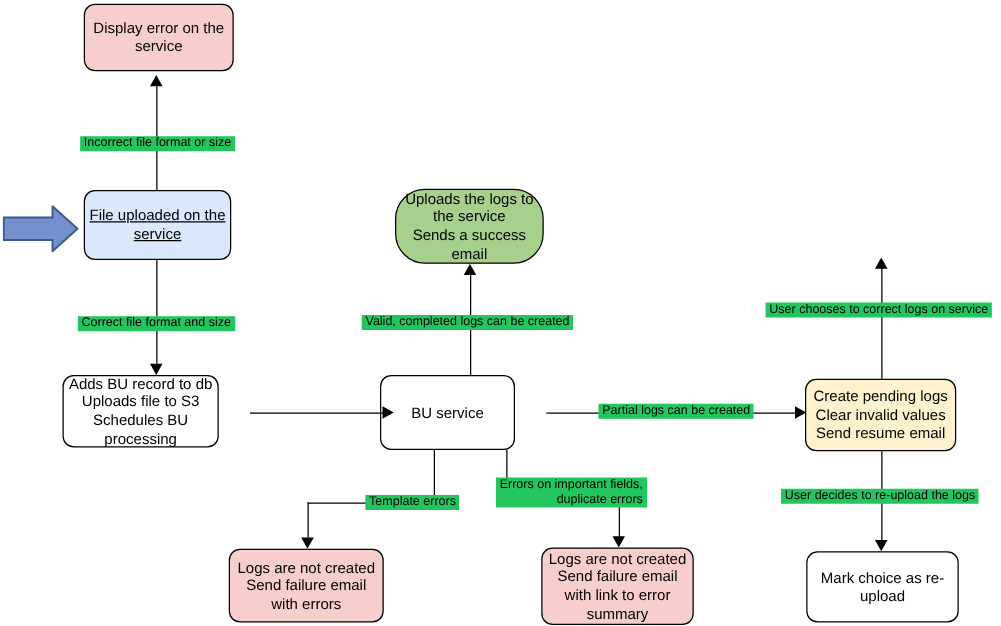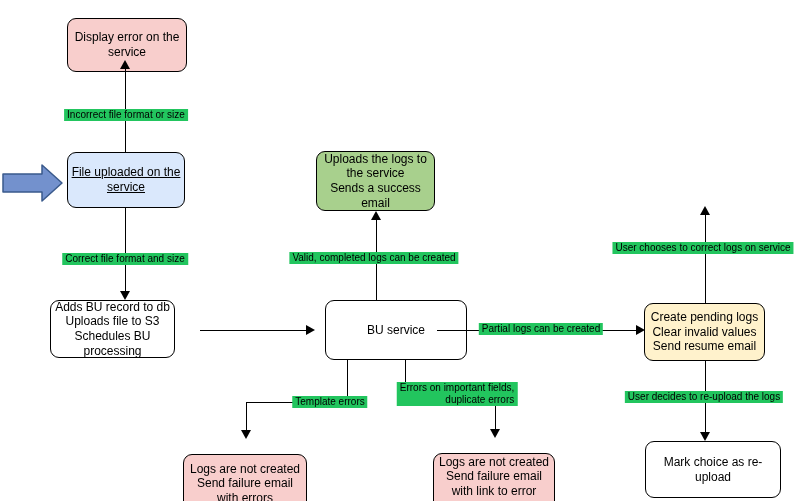--- a/index.html
+++ b/index.html
@@ -5,23 +5,23 @@
   html,body{margin:0;padding:0;background:#fff;}
   .canvas{
     position:relative;width:801px;height:501px;background:#fff;overflow:hidden;
     font-family:"Liberation Sans",sans-serif;color:#000;
   }
   .node{
     position:absolute;box-sizing:border-box;border:1px solid var(--line,#000);
     border-radius:9px;display:flex;align-items:center;justify-content:center;
     text-align:center;white-space:pre-line;font-size:12px;line-height:1.22;padding:2px 3px;
   }
-  .fill-pink{background:var(--pink-fill,#F8CECC);margin-top:15px;}
+  .fill-pink{background:var(--pink-fill,#F8CECC);}
   .fill-blue{background:var(--blue-fill,#DAE8FC);text-decoration:underline;}
-  .fill-green{background:var(--green-fill,#A8D08D);}
+  .fill-green{background:var(--green-fill,#A8D08D);border-radius:24px;}
   .fill-yellow{background:var(--yellow-fill,#FFF2CC);}
   .fill-white{background:var(--white-fill,#FFFFFF);}
   .line{position:absolute;background:var(--line,#000);}
   .line.v{width:1px;}
   .line.h{height:1px;}
   .ah{position:absolute;width:0;height:0;}
   .ah.up{border-left:5px solid transparent;border-right:5px solid transparent;border-bottom:9px solid var(--line,#000);}
   .ah.down{border-left:5px solid transparent;border-right:5px solid transparent;border-top:9px solid var(--line,#000);}
   .ah.right{border-top:5px solid transparent;border-bottom:5px solid transparent;border-left:9px solid var(--line,#000);}
   .elabel{
@@ -43,25 +43,25 @@
 service</div>
   <div class="node fill-blue" style="left:67px;top:152px;width:118px;height:56px">File uploaded on the
 service</div>
   <div class="node fill-white" style="left:50px;top:300px;width:125px;height:58px">Adds BU record to db
 Uploads file to S3
 Schedules BU processing</div>
   <div class="node fill-green" style="left:316px;top:151px;width:119px;height:60px">Uploads the logs to
 the service
 Sends a success
 email</div>
-  <div class="node fill-white" style="left:325px;top:300px;width:142px;height:60px">BU service</div>
+  <div class="node fill-white" style="left:304px;top:300px;width:108px;height:60px">BU service</div>
   <div class="node fill-yellow" style="left:644px;top:303px;width:121px;height:58px">Create pending logs
 Clear invalid values
 Send resume email</div>
-  <div class="node fill-white" style="left:645px;top:441px;width:136px;height:57px">Mark choice as re-
+  <div class="node fill-white" style="left:645px;top:441px;width:122px;height:57px">Mark choice as re-
 upload</div>
   <div class="node fill-pink" style="left:183px;top:439px;width:124px;height:59px">Logs are not created
 Send failure email
 with errors</div>
   <div class="node fill-pink" style="left:433px;top:438px;width:122px;height:62px">Logs are not created
 Send failure email
 with link to error
 summary</div>
 
   <div class="line v" style="left:125px;top:68px;height:84px"></div>

